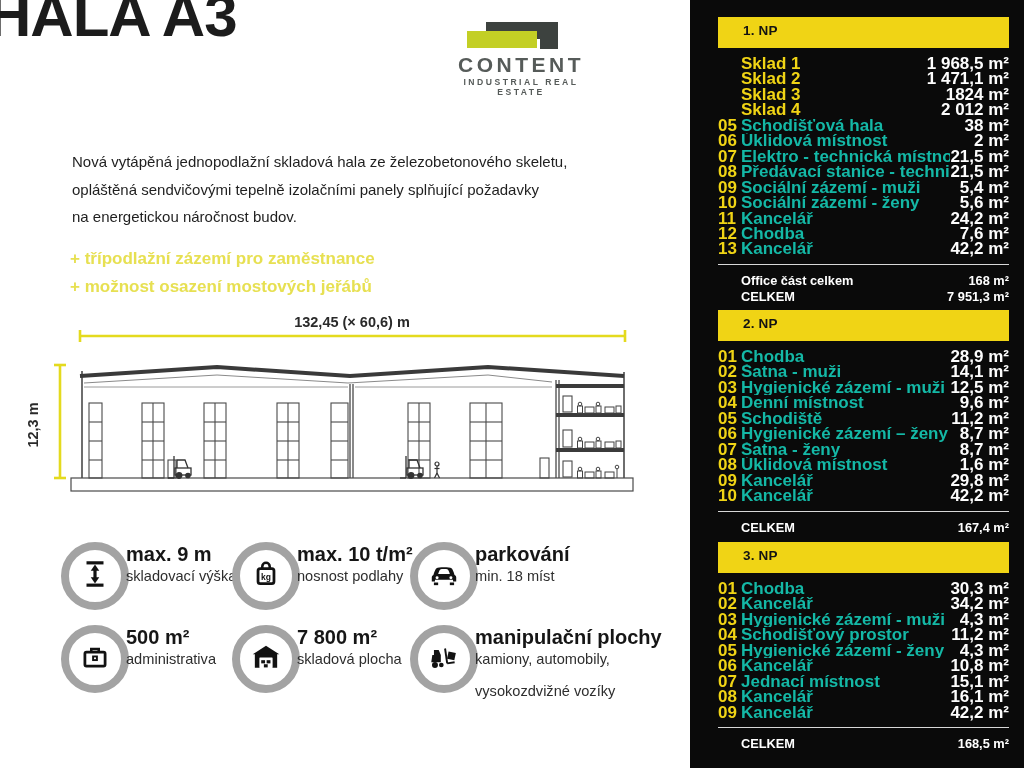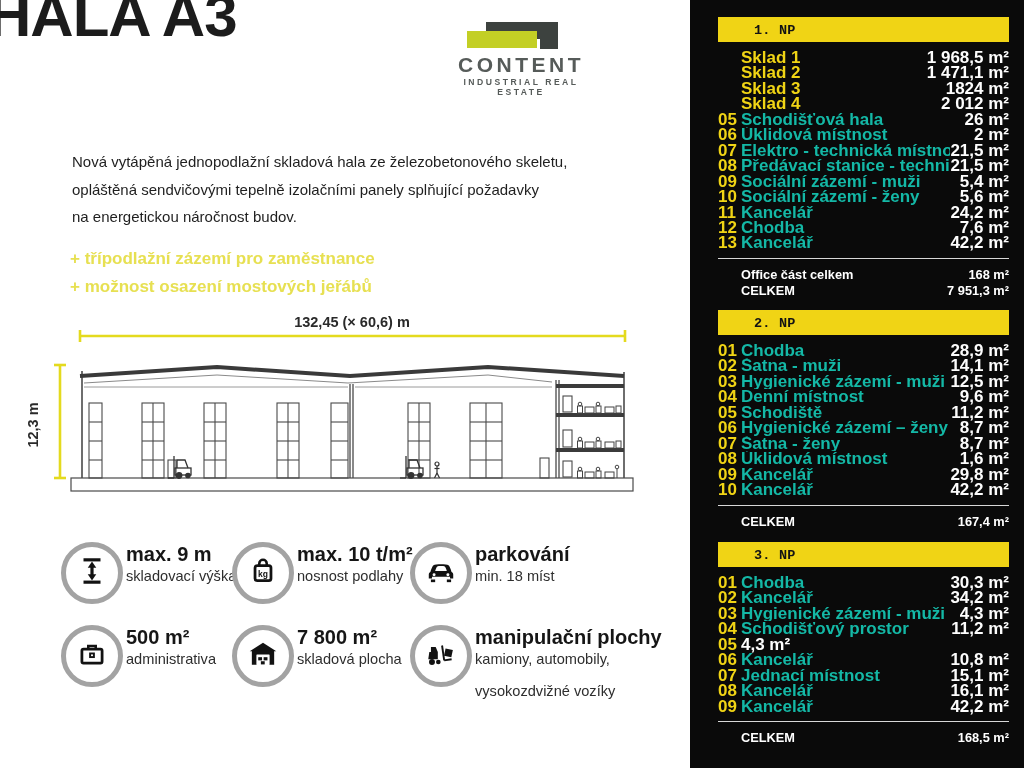--- a/index.html
+++ b/index.html
@@ -36,32 +36,32 @@
   }
   .highlights{
     position:absolute;left:70px;top:245px;width:560px;
     font-size:17px;font-weight:600;color:#e7e052;line-height:27.5px;
   }
   
   .drawing{position:absolute;left:0px;top:300px;width:692px;height:215px;}
   
   .feature{position:absolute;}
   .feature .circle{
-    position:absolute;left:0;top:0;width:52px;height:52px;border:5px solid #a3a3a3;
+    position:absolute;left:0;top:0;width:52px;height:52px;border:8px solid #a3a3a3;
     border-radius:50%;display:flex;align-items:center;justify-content:center;background:#fff;
   }
   .feature .ftext{position:absolute;left:65px;top:1px;white-space:nowrap;}
   .feature .ftitle{font-size:20px;font-weight:800;color:#161616;line-height:22px;}
   .feature .fsub{font-size:14.6px;font-weight:400;color:#2e2e2e;line-height:18px;margin-top:2px;}
   
   .panel{position:absolute;left:690px;top:0;width:334px;height:768px;background:#0a0a0a;}
   .floor{position:absolute;left:28px;width:291px;}
   .floor-bar{
-    background:#f0d415;color:#131313;height:25px;line-height:27px;
-    padding-left:36px;font-size:13.5px;font-weight:800;letter-spacing:.2px;font-family:Liberation Mono, monospace;
+    background:#f0d415;color:#131313;height:31px;line-height:27px;
+    padding-left:25px;font-size:13.5px;font-weight:800;letter-spacing:.2px;
   }
   .floor-rows{margin-top:8px;}
   .trow{display:flex;font-size:17px;line-height:15.45px;font-weight:600;}
   .trow .num{width:23px;color:#f0d415;font-weight:700;flex:none;}
   .trow .name{flex:1;color:#14b8a6;white-space:nowrap;overflow:hidden;}
   .trow.accent .name{color:#f0d415;font-weight:700;}
   .trow .value{color:#fdfdfd;white-space:nowrap;font-weight:600;}
   .divider{border-top:1px solid #d8d8d8;margin:7px 0 8px 0;height:0;}
   .total-row{display:flex;padding-left:23px;font-size:12.8px;line-height:16.5px;font-weight:800;color:#ffffff;}
   .total-row .tlabel{flex:1;white-space:nowrap;}
@@ -369,21 +369,21 @@
           <span class="value">1824 m²</span>
         </div>
         <div class="trow accent">
           <span class="num"></span>
           <span class="name">Sklad 4</span>
           <span class="value">2 012 m²</span>
         </div>
         <div class="trow">
           <span class="num">05</span>
           <span class="name">Schodišťová hala</span>
-          <span class="value">26 m²</span>
+          <span class="value">38 m²</span>
         </div>
         <div class="trow">
           <span class="num">06</span>
           <span class="name">Úklidová místnost</span>
           <span class="value">2 m²</span>
         </div>
         <div class="trow">
           <span class="num">07</span>
           <span class="name">Elektro - technická místnost</span>
           <span class="value">21,5 m²</span>
@@ -507,20 +507,21 @@
           <span class="name">Hygienické zázemí - muži</span>
           <span class="value">4,3 m²</span>
         </div>
         <div class="trow">
           <span class="num">04</span>
           <span class="name">Schodišťový prostor</span>
           <span class="value">11,2 m²</span>
         </div>
         <div class="trow">
           <span class="num">05</span>
+          <span class="name">Hygienické zázemí - ženy</span>
           <span class="value">4,3  m²</span>
         </div>
         <div class="trow">
           <span class="num">06</span>
           <span class="name">Kancelář</span>
           <span class="value">10,8 m²</span>
         </div>
         <div class="trow">
           <span class="num">07</span>
           <span class="name">Jednací místnost</span>

